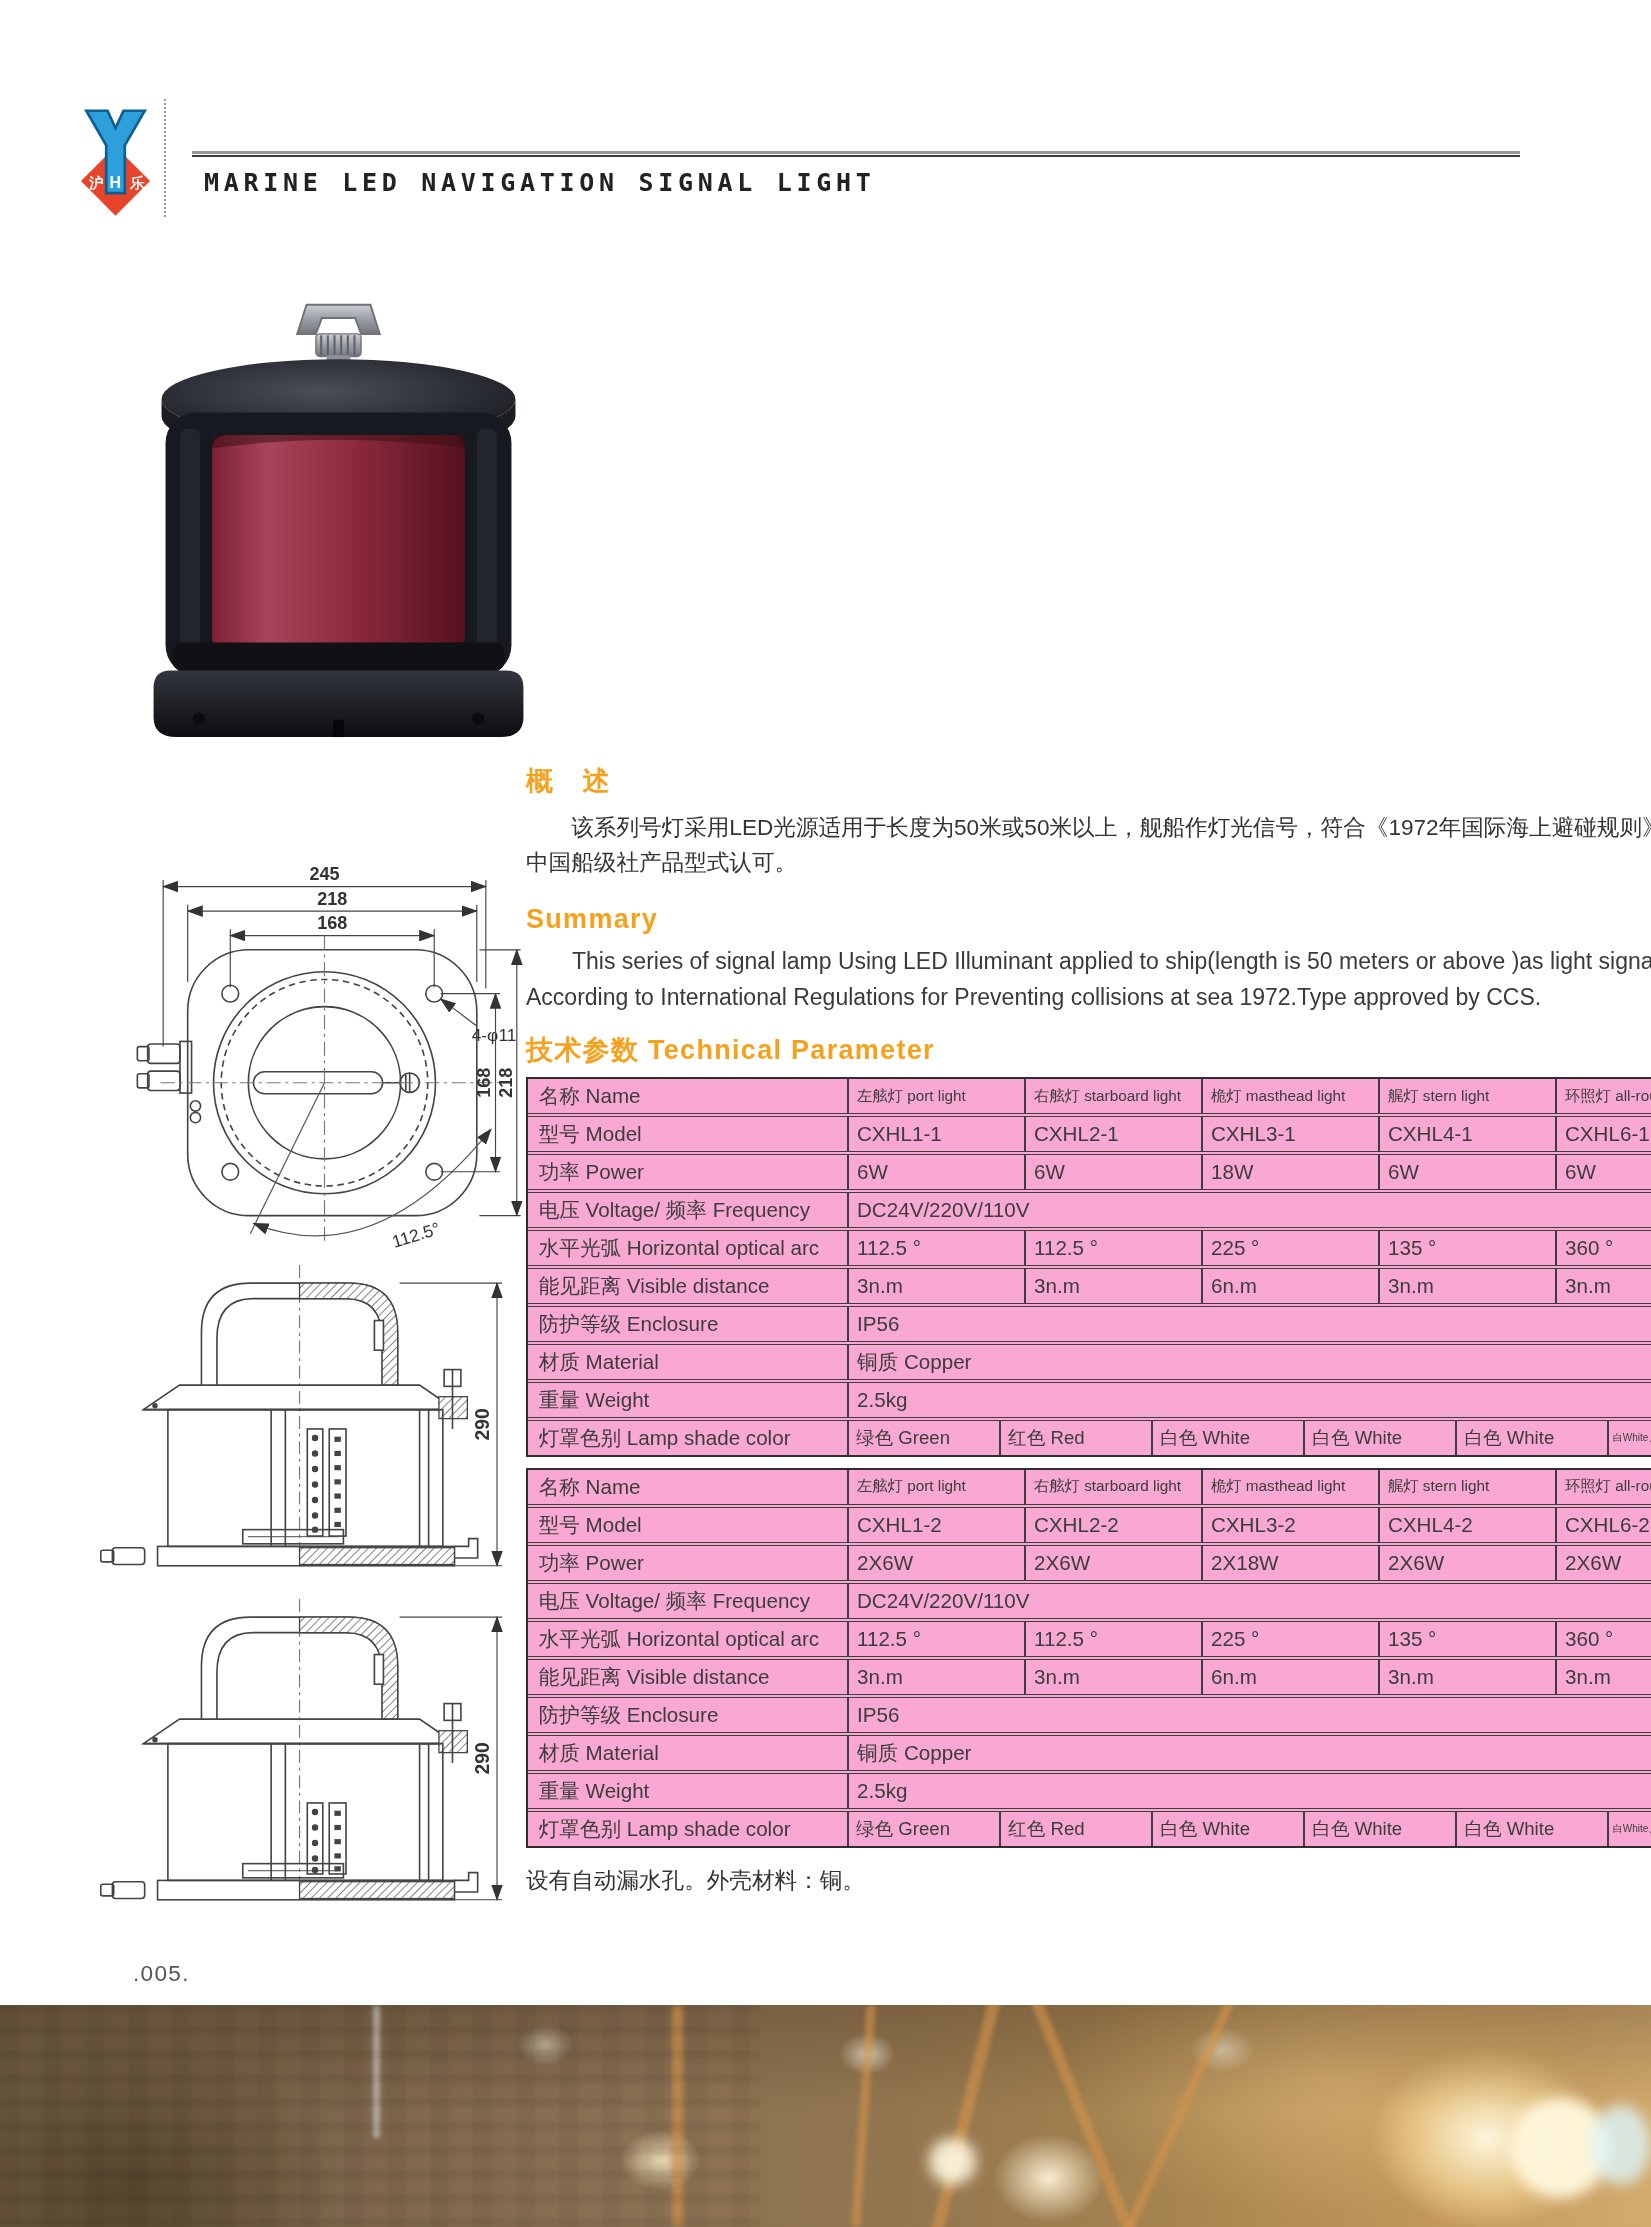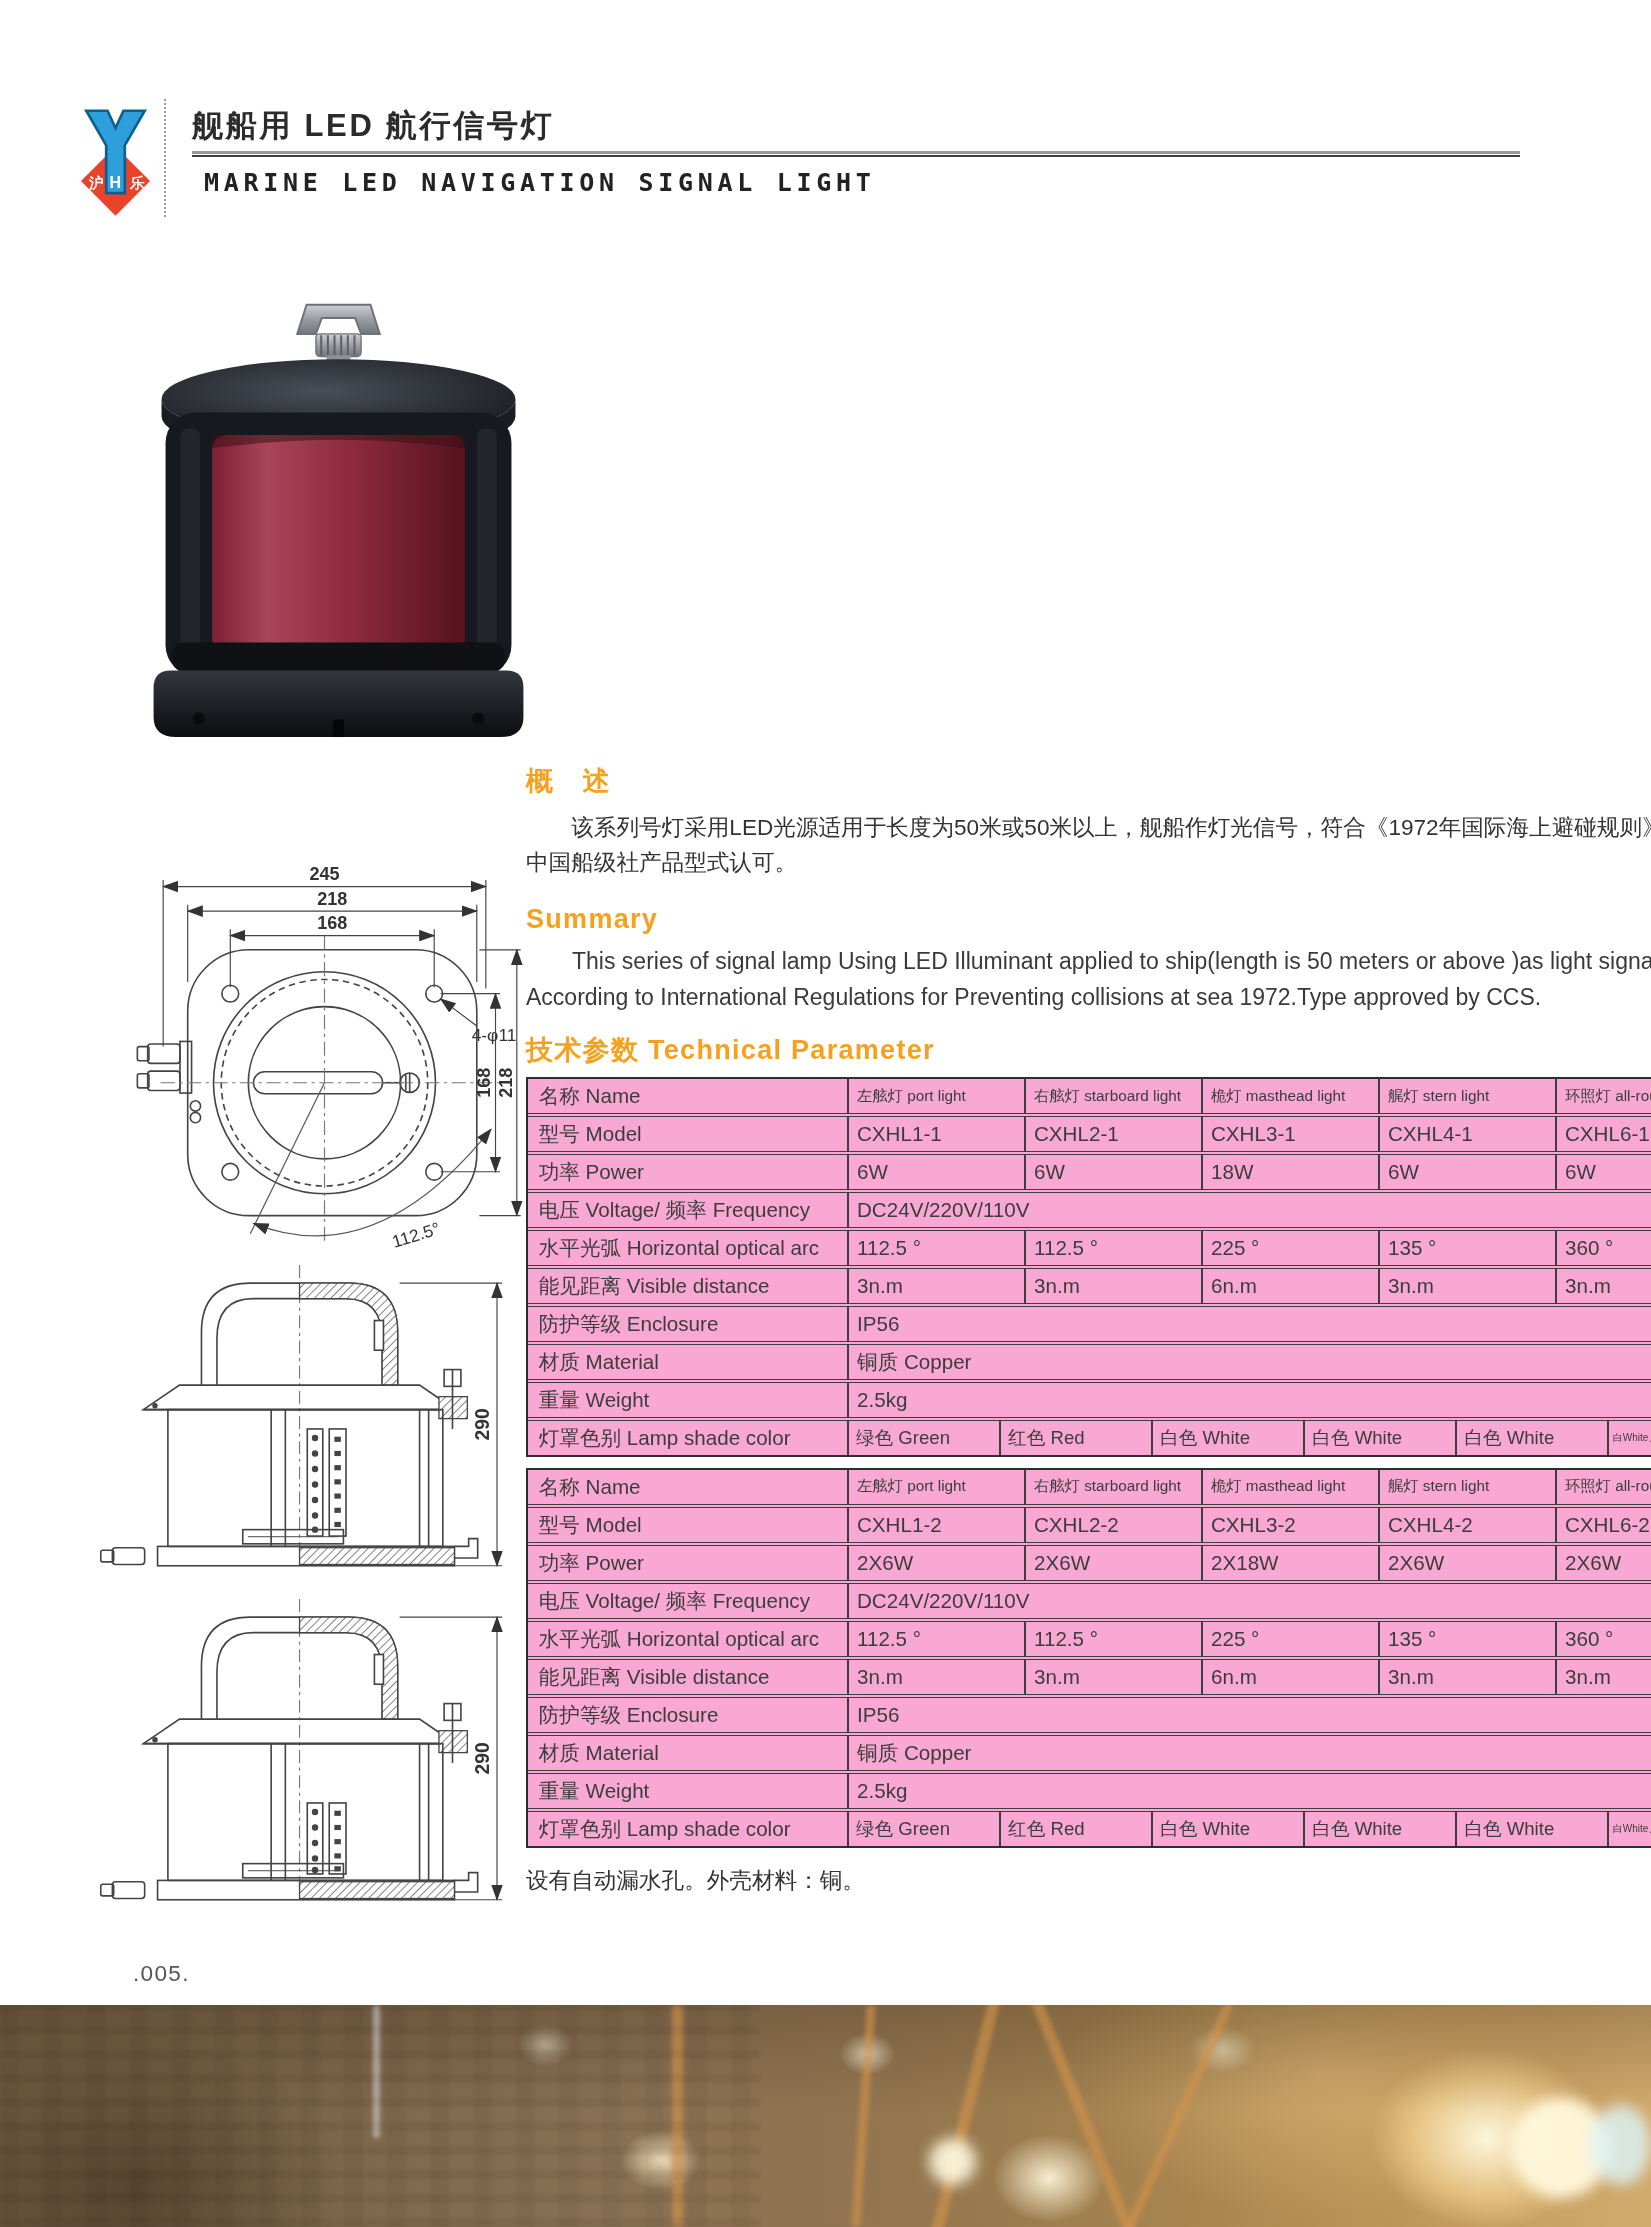--- a/index.html
+++ b/index.html
@@ -97,21 +97,20 @@
 <div class="page">
 
   <svg class="logo" width="85" height="115" viewBox="0 0 128 172">
     <polygon points="64,62 12,114 64,166 116,114" fill="#e8432b"></polygon>
     <path d="M20,8 L52,8 L64,34 L76,8 L108,8 L78,60 L78,132 L50,132 L50,60 Z" fill="#2da0dc" stroke="#0f5f8e" stroke-width="4"></path>
     <text x="24" y="124" font-size="22" fill="#ffffff" font-weight="bold">沪</text>
     <text x="55" y="124" font-size="24" fill="#ffffff" font-weight="bold">H</text>
     <text x="86" y="124" font-size="22" fill="#ffffff" font-weight="bold">乐</text>
   </svg>
   <div class="logo-sep"></div>
-  <div class="title-zh">舰船用 LED 航行信号灯</div>
   <div class="title-rule"></div>
   <div class="title-en">MARINE LED NAVIGATION SIGNAL LIGHT</div>
 
   <svg class="photo" width="373" height="459" viewBox="0 0 560 690">
     <defs>
       <radialGradient id="gDisc" cx="45%" cy="40%" r="75%">
         <stop offset="0%" stop-color="#4a4e57"></stop>
           <stop offset="55%" stop-color="#2c2f36"></stop>
           <stop offset="100%" stop-color="#15161a"></stop>
       </radialGradient>

